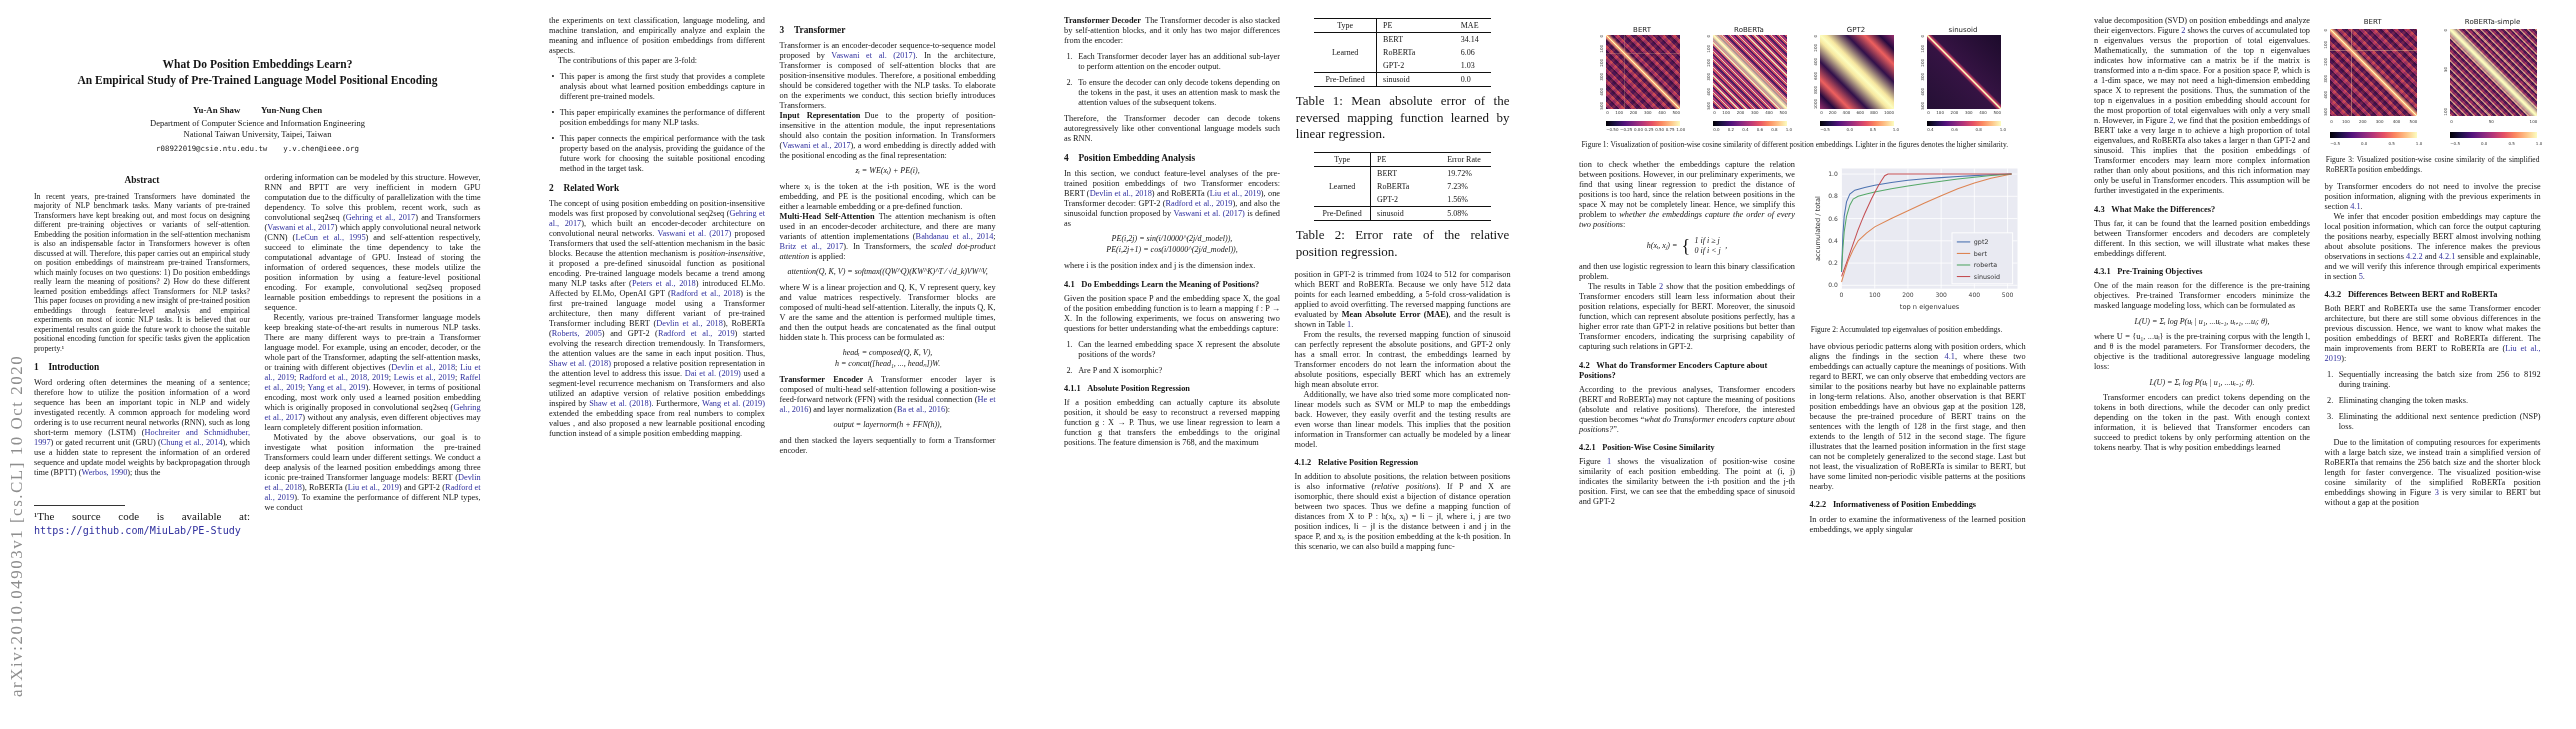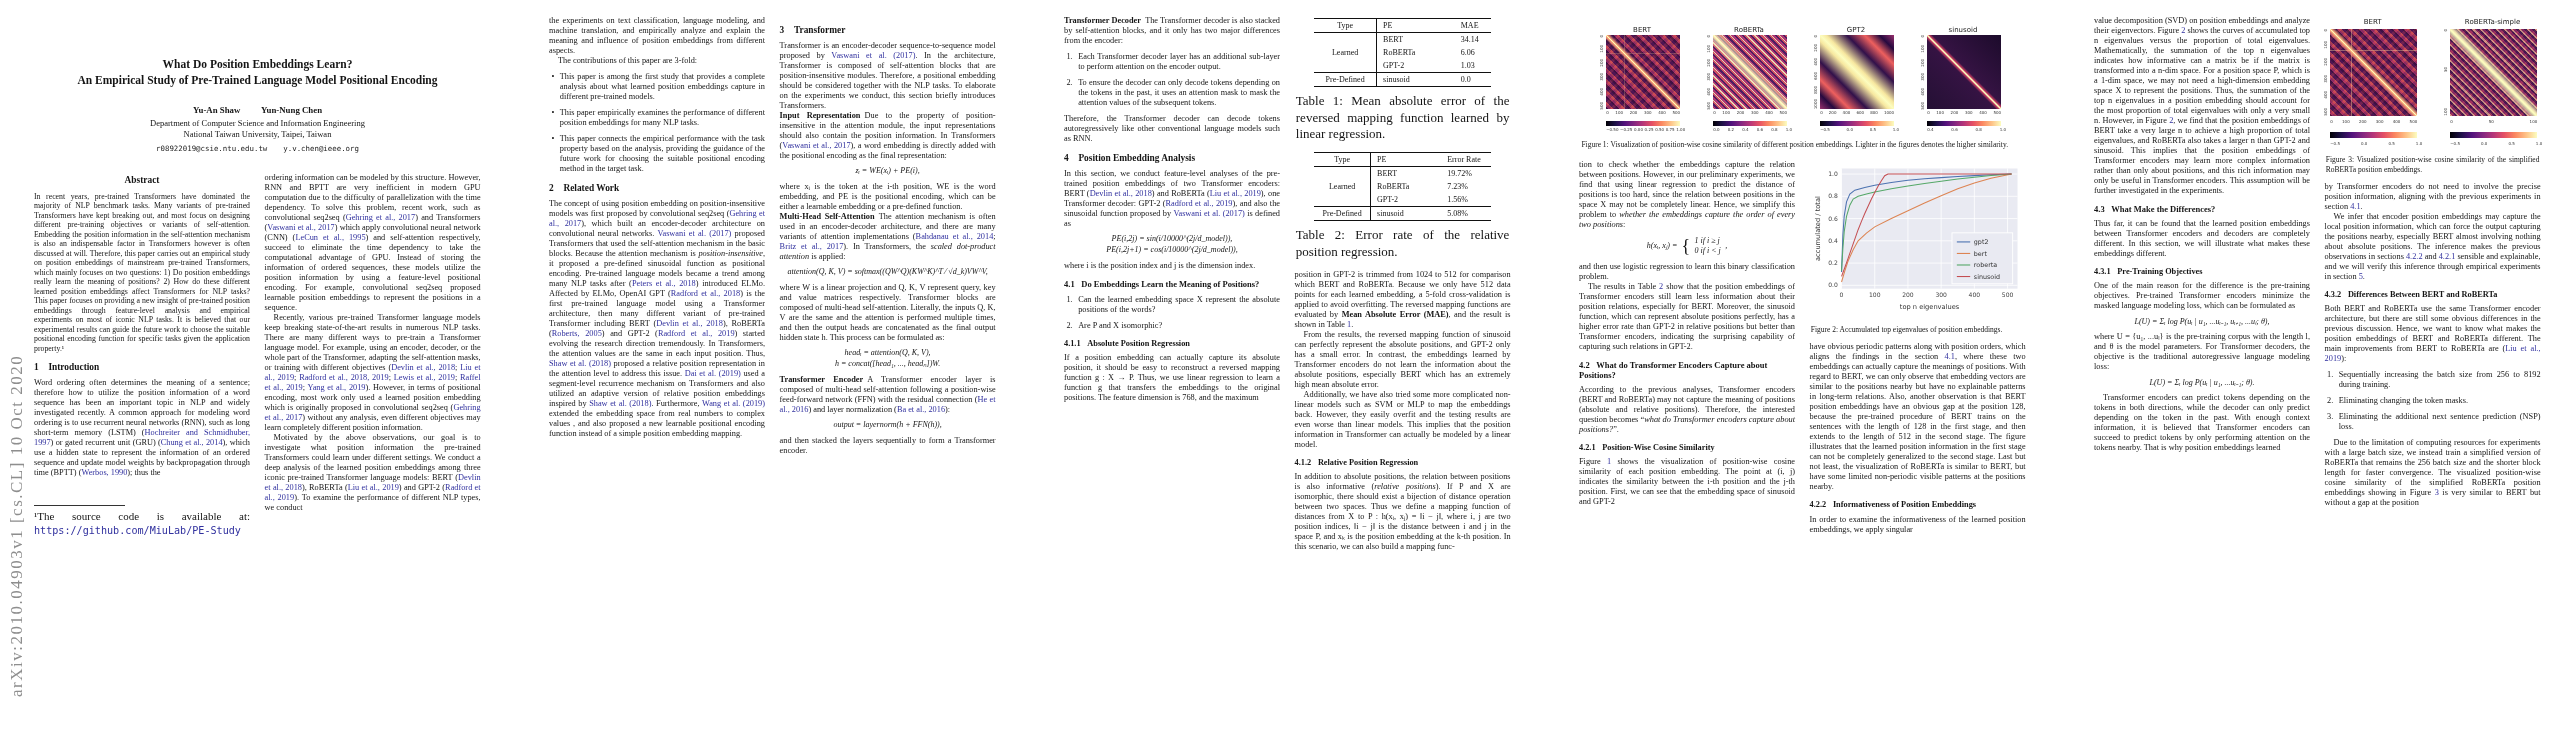--- a/index.html
+++ b/index.html
@@ -157,21 +157,21 @@
           <div class="eq">
             <div class="eqline">zᵢ = WE(xᵢ) + PE(i),</div>
           </div>
           <p class="p">where xᵢ is the token at the i-th position, WE is the word embedding, and PE is the positional encoding, which can be either a learnable embedding or a pre-defined function.</p>
           <p class="p"><b>Multi-Head Self-Attention</b> The attention mechanism is often used in an encoder-decoder architecture, and there are many variants of attention implementations (<span class="cite">Bahdanau et al., 2014</span>; <span class="cite">Britz et al., 2017</span>). In Transformers, the <i>scaled dot-product attention</i> is applied:</p>
           <div class="eq">
             <div class="eqline">attention(Q, K, V) = softmax((QW^Q)(KW^K)^T ⁄ √d_k)VW^V,</div>
           </div>
           <p class="p">where W is a linear projection and Q, K, V represent query, key and value matrices respectively. Transformer blocks are composed of multi-head self-attention. Literally, the inputs Q, K, V are the same and the attention is performed multiple times, and then the output heads are concatenated as the final output hidden state h. This process can be formulated as:</p>
           <div class="eq">
-            <div class="eqline">headᵢ = attention(Q, K, V),</div>
+            <div class="eqline">headᵢ = composed(Q, K, V),</div>
             <div class="eqline">h = concat([head₁, ..., headₙ])W.</div>
           </div>
           <p class="p"><b>Transformer Encoder</b> A Transformer encoder layer is composed of multi-head self-attention following a position-wise feed-forward network (FFN) with the residual connection (<span class="cite">He et al., 2016</span>) and layer normalization (<span class="cite">Ba et al., 2016</span>):</p>
           <div class="eq">
             <div class="eqline">output = layernorm(h + FFN(h)),</div>
           </div>
           <p class="p">and then stacked the layers sequentially to form a Transformer encoder.</p>
         </div>
     </div>
   </section>
@@ -192,20 +192,21 @@
           </div>
           <p class="p">Therefore, the Transformer decoder can decode tokens autoregressively like other conventional language models such as RNN.</p>
           <div class="h1"><span class="hnum">4</span>Position Embedding Analysis</div>
           <p class="p">In this section, we conduct feature-level analyses of the pre-trained position embeddings of two Transformer encoders: BERT (<span class="cite">Devlin et al., 2018</span>) and RoBERTa (<span class="cite">Liu et al., 2019</span>), one Transformer decoder: GPT-2 (<span class="cite">Radford et al., 2019</span>), and also the sinusoidal function proposed by <span class="cite">Vaswani et al. (2017)</span> is defined as</p>
           <div class="eq">
             <div class="eqline">PE(i,2j) = sin(i/10000^(2j/d_model)),</div>
             <div class="eqline">PE(i,2j+1) = cos(i/10000^(2j/d_model)),</div>
           </div>
           <p class="p">where i is the position index and j is the dimension index.</p>
           <div class="h2"><span class="hnum2">4.1</span>Do Embeddings Learn the Meaning of Positions?</div>
+          <p class="p">Given the position space P and the embedding space X, the goal of the position embedding function is to learn a mapping f : P → X. In the following experiments, we focus on answering two questions for better understanding what the embeddings capture:</p>
           <div class="list">
             <div class="item">
               <span class="marker">1.</span>
               <span class="itext">Can the learned embedding space X represent the absolute positions of the words?</span>
             </div>
             <div class="item">
               <span class="marker">2.</span>
               <span class="itext">Are P and X isomorphic?</span>
             </div>
           </div>

